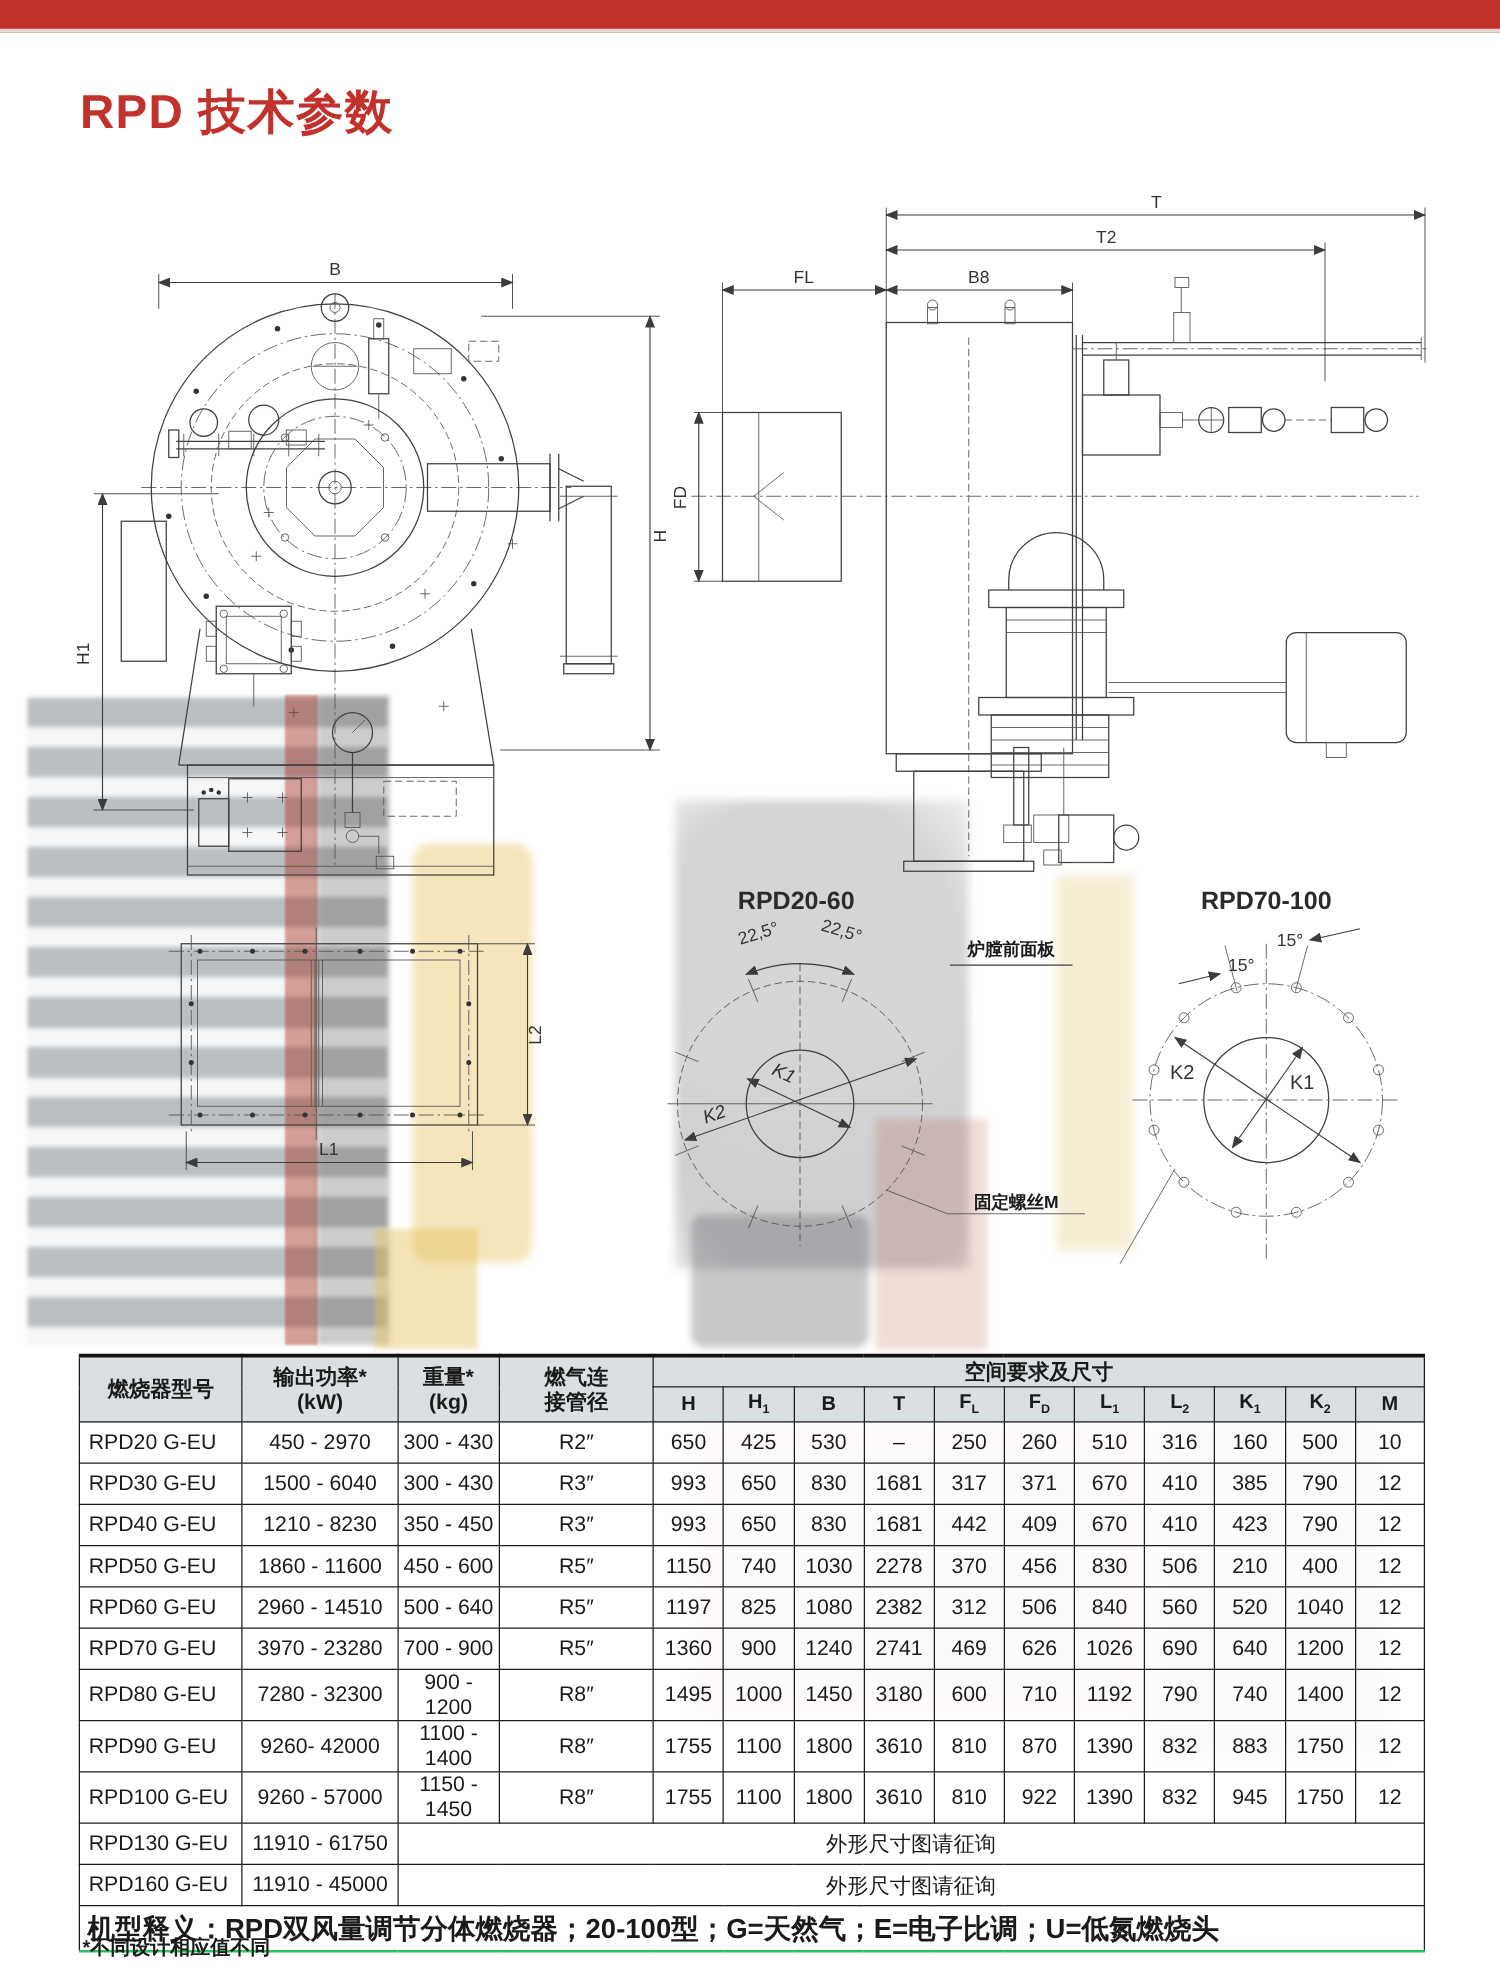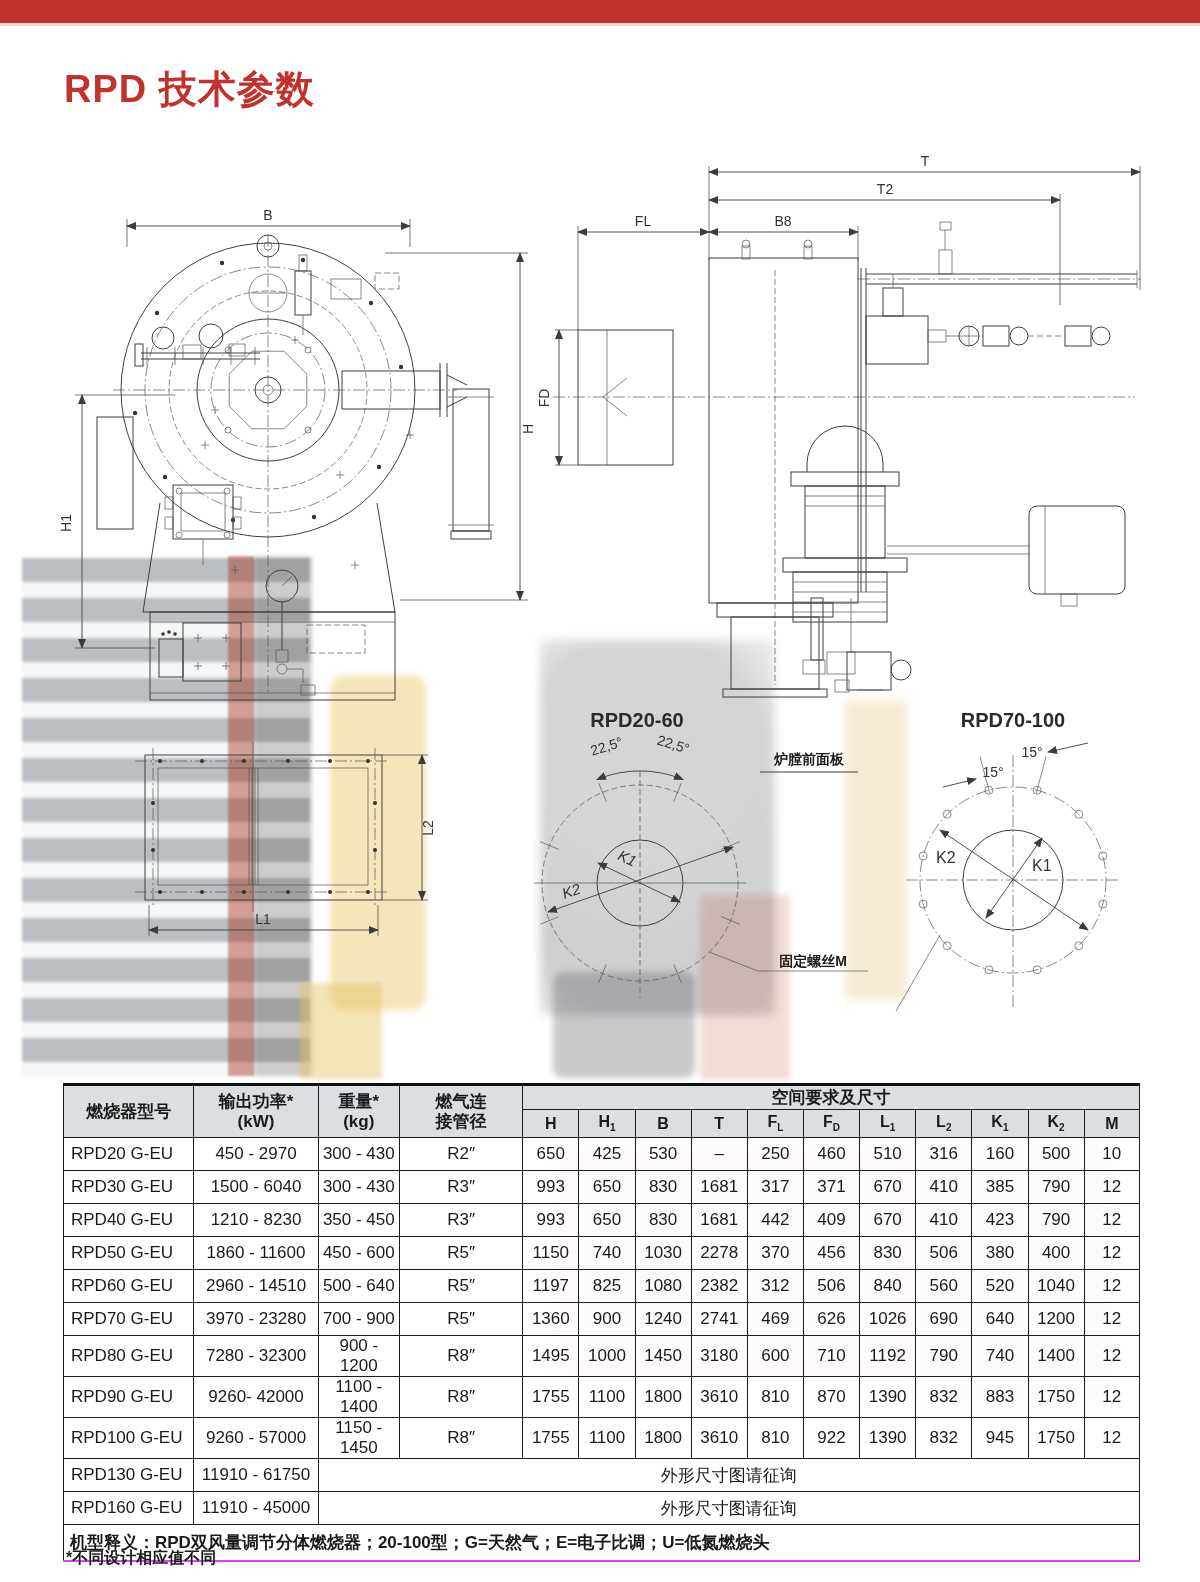--- a/index.html
+++ b/index.html
@@ -36,29 +36,29 @@
   .ext{fill:none;stroke:#3c3c3c;stroke-width:.7;}
   .dot{fill:#333;stroke:none;}
   .lbl{font-size:14px;}
   .lblb{font-size:14px;font-weight:bold;fill:#1a1a1a;}
   .ttl{font-size:20px;font-weight:600;fill:#2b2b2b;}
   .kk{font-size:15px;font-style:italic;}
   
   .spec-wrap{left:63px;top:1083px;width:1077px;}
   table.spec{border-collapse:collapse;table-layout:fixed;width:1077px;background:rgba(255,255,255,.78);}
   table.spec th,table.spec td{border:1px solid #1c1c1c;padding:0;vertical-align:middle;text-align:center;}
-  table.spec{border-top:3px solid #111;border-bottom:2px solid #d946ef;}
+  table.spec{border-top:3px solid #111;border-bottom:2px solid #22c55e;}
   thead th{background:#DADFE2;font-size:17px;font-weight:bold;line-height:1.12;}
   thead tr.r1{height:25px;} thead tr.r2{height:28px;}
   thead tr.r2 th{font-size:16px;}
   thead sub{font-size:10px;}
   tbody tr{height:33px;font-size:17px;}
   tbody td.model{text-align:left;padding-left:7px;}
   tbody td.consult{font-weight:normal;font-size:17px;}
-  tfoot td.legend{height:35px;text-align:left;padding-left:6px;font-size:17px;font-weight:600;}
+  tfoot td.legend{height:35px;text-align:left;padding-left:6px;font-size:22px;font-weight:600;}
   .footnote{left:66px;top:1548px;font-size:16px;font-weight:bold;}
 </style>
 </head>
 <body>
 
 <div class="page">
 
   <div class="abs top-bar"></div>
   <div class="abs page-title">RPD 技术参数</div>
 
@@ -460,21 +460,21 @@
           <tr>
             <td class="model">RPD20 G-EU</td>
             <td>450 - 2970</td>
             <td>300 - 430</td>
             <td>R2″</td>
             <td>650</td>
             <td>425</td>
             <td>530</td>
             <td>–</td>
             <td>250</td>
-            <td>460</td>
+            <td>260</td>
             <td>510</td>
             <td>316</td>
             <td>160</td>
             <td>500</td>
             <td>10</td>
           </tr>
           <tr>
             <td class="model">RPD30 G-EU</td>
             <td>1500 - 6040</td>
             <td>300 - 430</td>
@@ -514,21 +514,21 @@
             <td>450 - 600</td>
             <td>R5″</td>
             <td>1150</td>
             <td>740</td>
             <td>1030</td>
             <td>2278</td>
             <td>370</td>
             <td>456</td>
             <td>830</td>
             <td>506</td>
-            <td>380</td>
+            <td>210</td>
             <td>400</td>
             <td>12</td>
           </tr>
           <tr>
             <td class="model">RPD60 G-EU</td>
             <td>2960 - 14510</td>
             <td>500 - 640</td>
             <td>R5″</td>
             <td>1197</td>
             <td>825</td>

